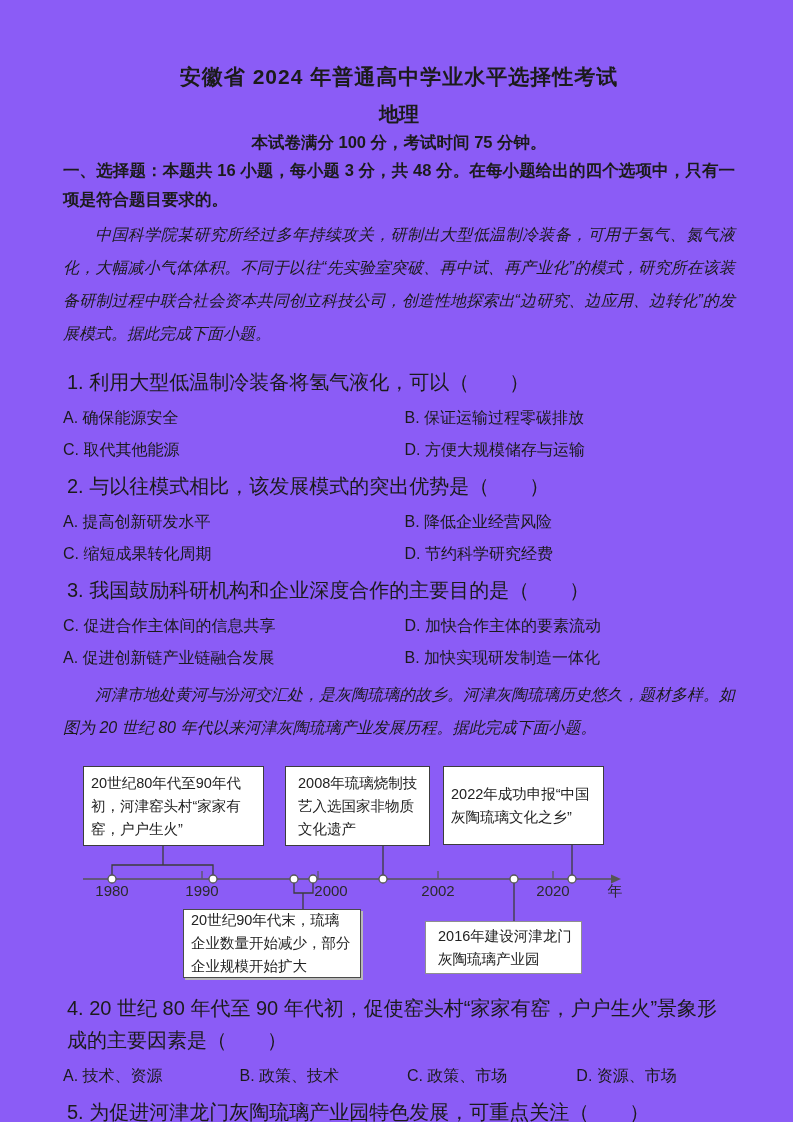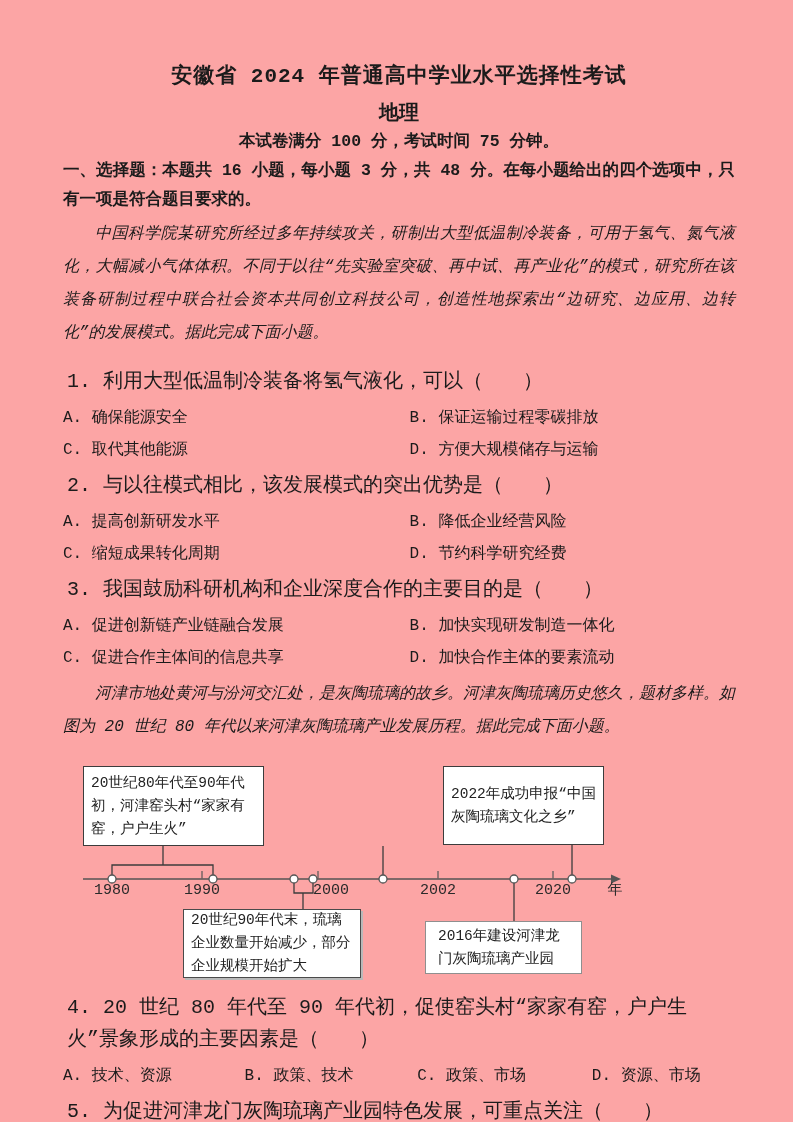--- a/index.html
+++ b/index.html
@@ -1,20 +1,20 @@
 <!DOCTYPE html>
 <html><head>
 <meta charset="utf-8">
 <style>
   html,body{margin:0;padding:0;background:#fff;}
   .page{
     position:relative;
     width:793px;height:1122px;
-    background:#fca5a5;
-    font-family:Liberation Mono, monospace;
+    background:#8b5cf6;
+    font-family:Liberation Sans, sans-serif;
     color:#1b1b1b;
     overflow:hidden;
   }
   .content{position:absolute;left:63px;top:0;width:672px;}
   .title{padding-top:62px;text-align:center;font-size:21px;font-weight:bold;line-height:30px;letter-spacing:1px;}
   .subject{margin-top:8px;text-align:center;font-size:20px;font-weight:bold;line-height:28px;}
   .info{margin-top:2px;text-align:center;font-size:16.5px;font-weight:bold;line-height:24px;}
   .section-head{margin-top:2px;font-size:16.5px;font-weight:bold;line-height:29px;text-align:justify;}
   .passage{margin-top:4px;font-size:16px;line-height:33px;text-align:justify;text-indent:2em;font-style:italic;}
   .qline{margin:4px;font-size:20px;line-height:32px;}
@@ -78,26 +78,26 @@
       <span class="opt-l">A. 提高创新研发水平</span>
       <span>B. 降低企业经营风险</span>
     </p>
     <p class="opt-row">
       <span class="opt-l">C. 缩短成果转化周期</span>
       <span>D. 节约科学研究经费</span>
     </p>
 
     <p class="qline">3. 我国鼓励科研机构和企业深度合作的主要目的是（　　）</p>
     <p class="opt-row">
+      <span class="opt-l">C. 促进合作主体间的信息共享</span>
+      <span>D. 加快合作主体的要素流动</span>
+    </p>
+    <p class="opt-row">
       <span class="opt-l">A. 促进创新链产业链融合发展</span>
       <span>B. 加快实现研发制造一体化</span>
-    </p>
-    <p class="opt-row">
-      <span class="opt-l">C. 促进合作主体间的信息共享</span>
-      <span>D. 加快合作主体的要素流动</span>
     </p>
 
     <p class="passage">河津市地处黄河与汾河交汇处，是灰陶琉璃的故乡。河津灰陶琉璃历史悠久，题材多样。如图为 20 世纪 80 年代以来河津灰陶琉璃产业发展历程。据此完成下面小题。</p>
 
     <div class="diagram">
       <svg width="672" height="228" viewBox="0 0 672 228">
 
         <line x1="20" y1="119" x2="553" y2="119" stroke="#555" stroke-width="1.3"></line>
         <polygon points="548,114.5 558,119 548,123.5" fill="#555"></polygon>
 
@@ -121,20 +121,23 @@
         <circle cx="231" cy="119" r="4" fill="#fff" stroke="#555" stroke-width="1.3"></circle>
         <circle cx="250" cy="119" r="4" fill="#fff" stroke="#555" stroke-width="1.3"></circle>
         <circle cx="320" cy="119" r="4" fill="#fff" stroke="#555" stroke-width="1.3"></circle>
         <circle cx="451" cy="119" r="4" fill="#fff" stroke="#555" stroke-width="1.3"></circle>
         <circle cx="509" cy="119" r="4" fill="#fff" stroke="#555" stroke-width="1.3"></circle>
       </svg>
 
       <div class="tbox tbox-80s">
           <span>20世纪80年代至90年代初，河津窑头村“家家有窑，户户生火”</span>
         </div>
+      <div class="tbox tbox-2008">
+          <span>2008年琉璃烧制技艺入选国家非物质文化遗产</span>
+        </div>
       <div class="tbox tbox-2022">
           <span>2022年成功申报“中国灰陶琉璃文化之乡”</span>
         </div>
       <div class="tbox tbox-90s">
           <span>20世纪90年代末，琉璃企业数量开始减少，部分企业规模开始扩大</span>
         </div>
       <div class="tbox tbox-2016">
           <span>2016年建设河津龙门灰陶琉璃产业园</span>
         </div>
 

